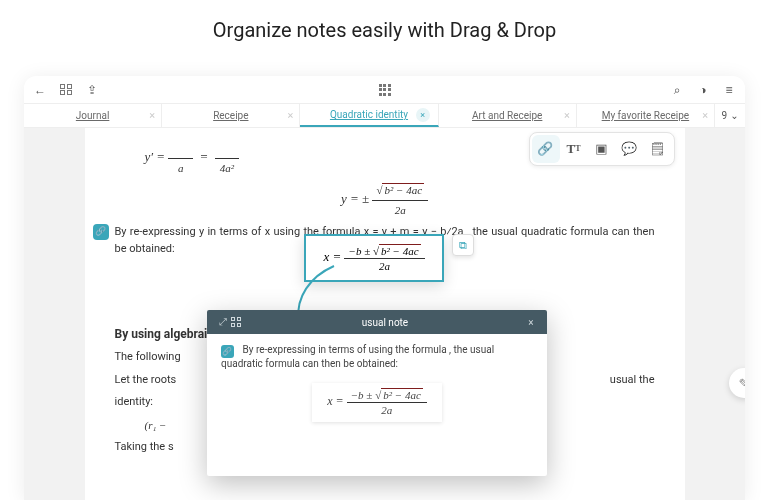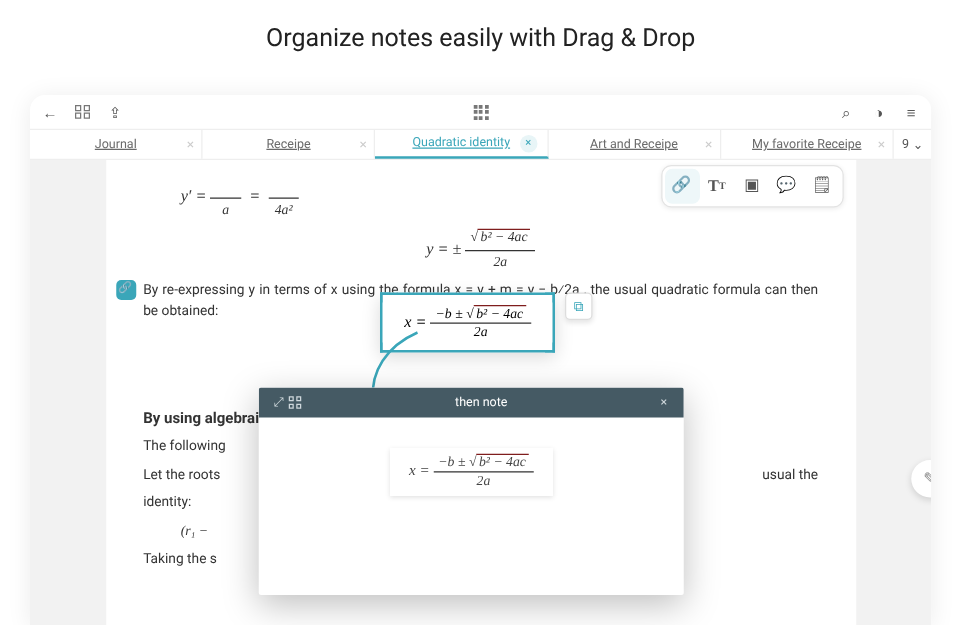--- a/index.html
+++ b/index.html
@@ -347,24 +347,28 @@
       <div class="popup-header">
         <span class="ico">⤢</span>
         <span class="ico">
           <span class="mini-grid" style="grid-template-columns:repeat(2,4px);grid-auto-rows:4px;">
               <span style="border-color:#cfd8dc"></span>
               <span style="border-color:#cfd8dc"></span>
               <span style="border-color:#cfd8dc"></span>
               <span style="border-color:#cfd8dc"></span>
             </span>
         </span>
-        <span class="title">then note</span>
+        <span class="title">usual note</span>
         <span class="ico">×</span>
       </div>
       <div class="popup-body">
+        <div>
+          <span class="link-dot2">🔗</span>
+          <span>By re-expressing in terms of using the formula , the usual quadratic formula can then be obtained:</span>
+        </div>
         <div class="popup-formula">
           <span>x =</span>
           <span class="frac">
             <span class="num"><span>−b ± </span><span class="sqrt"><span class="radicand">b² − 4ac</span></span></span>
             <span class="den">2a</span>
           </span>
         </div>
       </div>
     </div>
 

